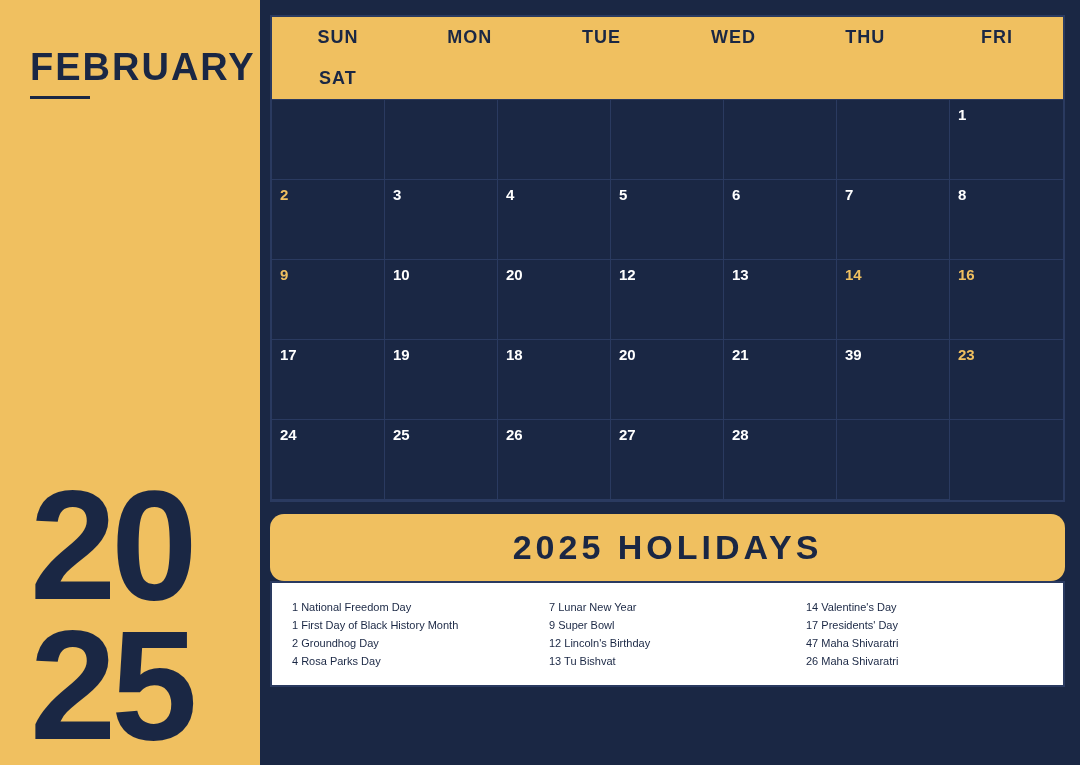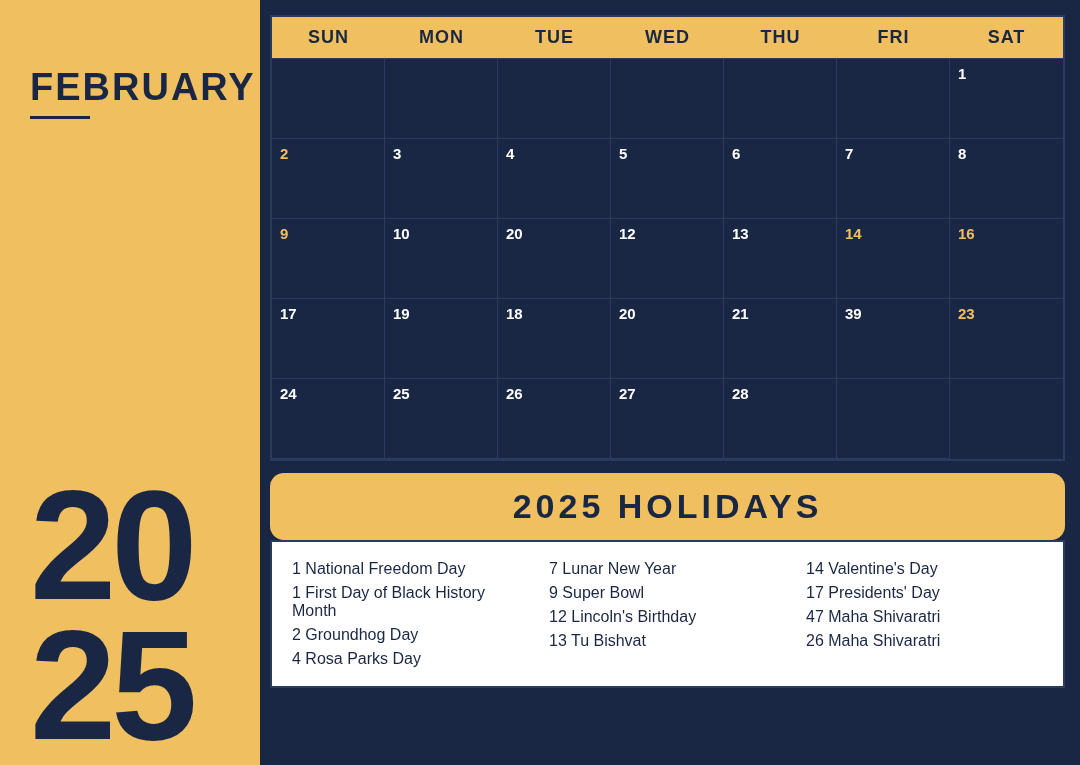--- a/index.html
+++ b/index.html
@@ -13,21 +13,20 @@
     }
 
     
     .sidebar {
       width: 260px;
       min-width: 260px;
       background: #f0c060;
       display: flex;
       flex-direction: column;
       padding: 48px 20px 20px 30px;
-      margin-top: 20px;
     }
     .sidebar-month {
       font-size: 38px;
       font-weight: 900;
       color: #1a2744;
       letter-spacing: 2px;
       text-transform: uppercase;
       line-height: 1;
       margin-bottom: 10px;
     }
@@ -59,21 +58,21 @@
 
     
     .calendar {
       background: #1a2744;
       border: 2px solid #2a3a60;
     }
 
     
     .cal-header {
       display: grid;
-      grid-template-columns: repeat(7, 1fr);
+      grid-template-columns: repeat(6, 1fr);
       background: #f0c060;
     }
     .cal-header-cell {
       text-align: center;
       padding: 10px 5px;
       font-size: 18px;
       font-weight: 700;
       color: #1a2744;
       letter-spacing: 1px;
     }
@@ -122,21 +121,21 @@
     }
     .holidays-body {
       background: #ffffff;
       padding: 15px 20px;
       display: grid;
       grid-template-columns: 1fr 1fr 1fr;
       gap: 6px 20px;
       border: 2px solid #2a3a60;
     }
     .holiday-item {
-      font-size: 16px;
+      font-size: 11px;
       color: #1a2744;
       font-weight: 500;
       padding: 3px 0;
     }
   </style>
 </head>
 <body>
 
 <div class="sidebar">
   <div class="sidebar-month">FEBRUARY</div>

